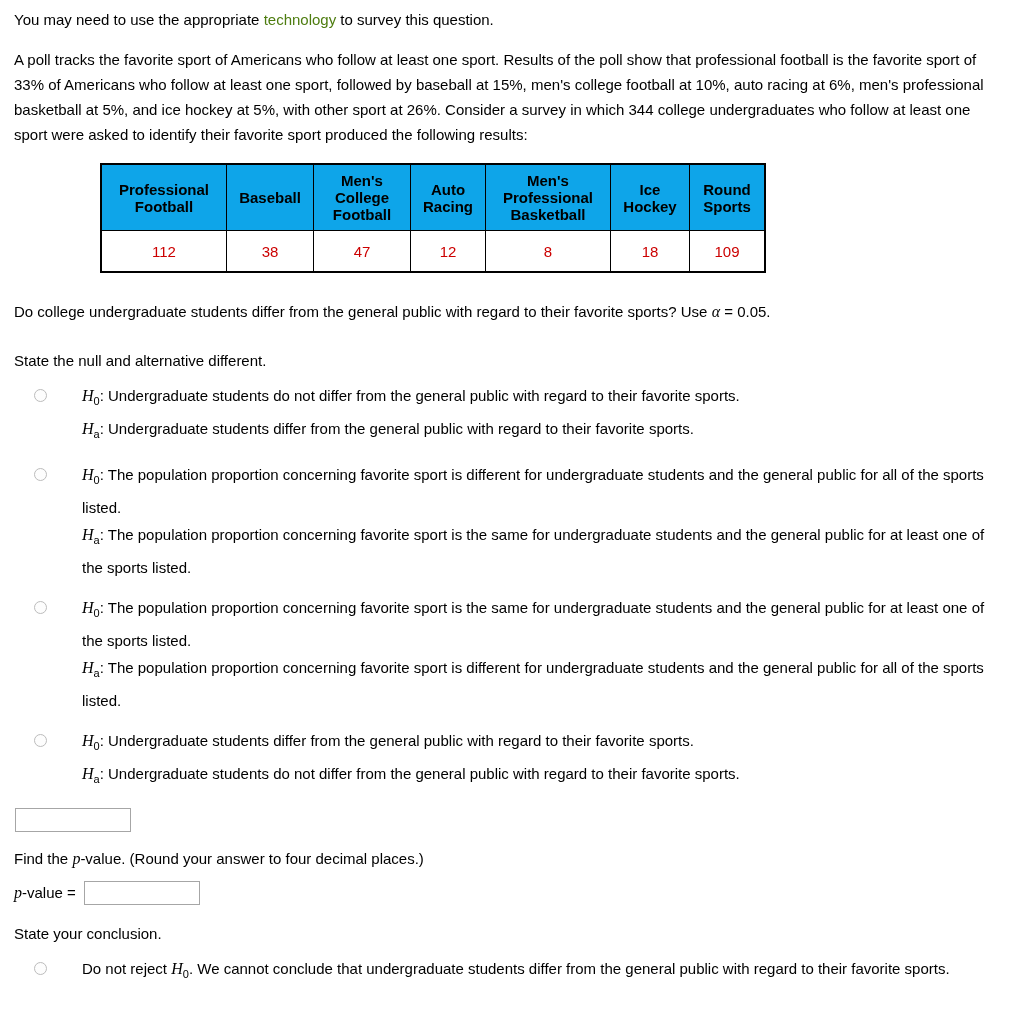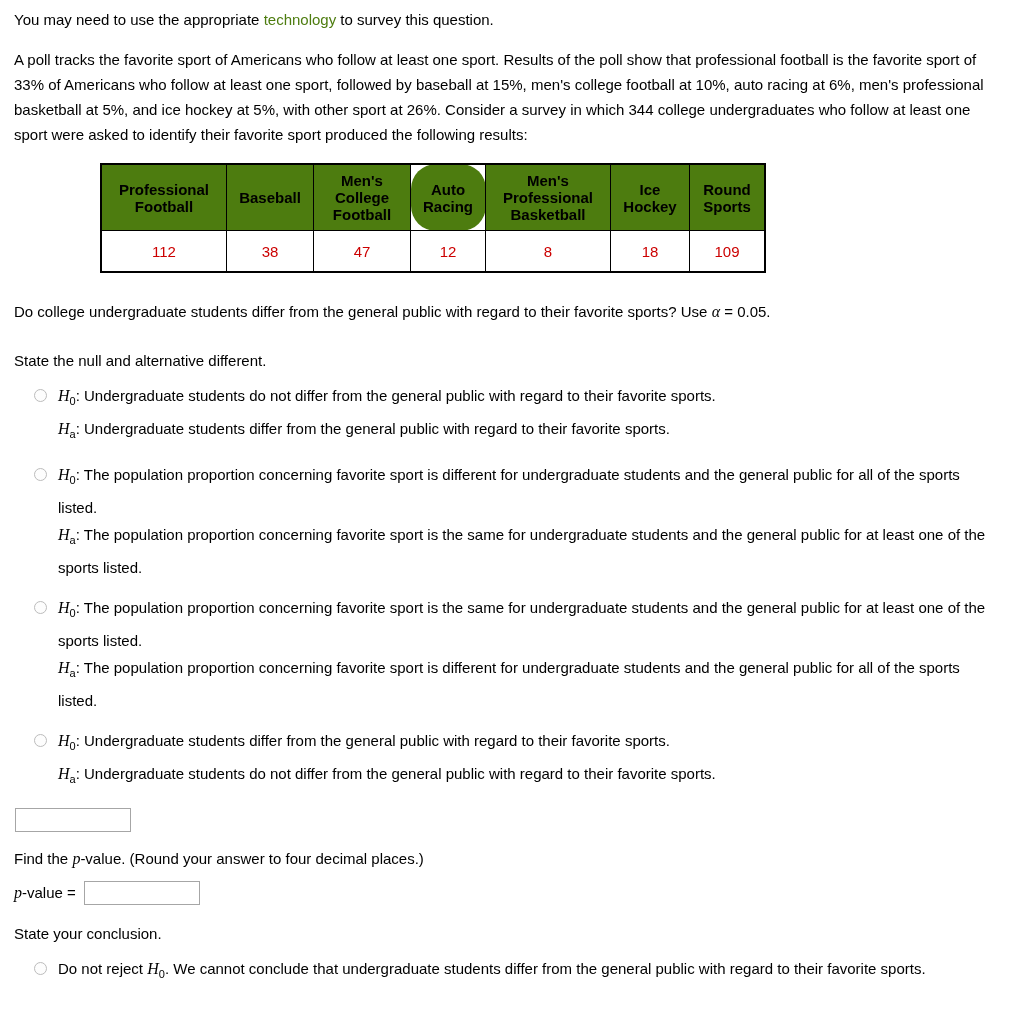--- a/index.html
+++ b/index.html
@@ -6,35 +6,35 @@
   body { font-family:"Liberation Sans","DejaVu Sans",sans-serif; font-size:15px; }
   .page { width:984px; padding:8px 14px 20px 14px; }
 
   p { margin:0; }
   .intro { line-height:24px; margin-bottom:15px; }
   .link { color:#4d7c0f; text-decoration:none; cursor:pointer; }
   .para { line-height:25px; margin-bottom:16px; }
 
   .data-table { border-collapse:collapse; border:2px solid #000; margin:2px 0 26px 86px; }
   .data-table th, .data-table td { border:1px solid #000; text-align:center; vertical-align:middle; padding:0 6px; }
-  .data-table th { background:#4d7c0f; font-weight:bold; line-height:17px; padding:7px 6px; }
+  .data-table th { background:#0ea5e9; font-weight:bold; line-height:17px; padding:7px 6px; }
   .data-table td { color:#cc0000; height:40px; }
   .data-table th:nth-child(1){ width:112px; }
   .data-table th:nth-child(2){ width:74px; }
   .data-table th:nth-child(3){ width:84px; }
-  .data-table th:nth-child(4){ width:62px;border-radius:25px; }
+  .data-table th:nth-child(4){ width:62px; }
   .data-table th:nth-child(5){ width:112px; }
   .data-table th:nth-child(6){ width:66px; }
   .data-table th:nth-child(7){ width:62px; }
 
   .question { line-height:25px; margin-bottom:24px; }
   .prompt { line-height:25px; margin:0 0 9px 0; }
   .section-gap { margin-top:22px; }
 
-  .option { display:flex; align-items:flex-start; margin:0 0 13px 20px; }
+  .option { display:flex; align-items:flex-start; margin:0 0 13px 20px;gap:24px; }
   .radio { flex:0 0 auto; width:13px; height:13px; box-sizing:border-box;
            border:1px solid #bcbcbc; border-radius:50%; background:#fdfdfd;
            margin:7px 11px 0 0; cursor:pointer; }
   .opt-text { line-height:27px; }
 
   .mvar { font-family:"Liberation Serif","DejaVu Serif",serif; font-style:italic; font-size:16px; }
   sub.msub { font-size:11px; font-style:normal; font-family:"Liberation Sans",sans-serif; }
 
   .answer-box { width:106px; height:20px; box-sizing:content-box; border:1px solid #a6a6a6;
                 margin:2px 0 14px 1px; font-family:"Liberation Sans",sans-serif; font-size:14px; padding:1px 4px; }

